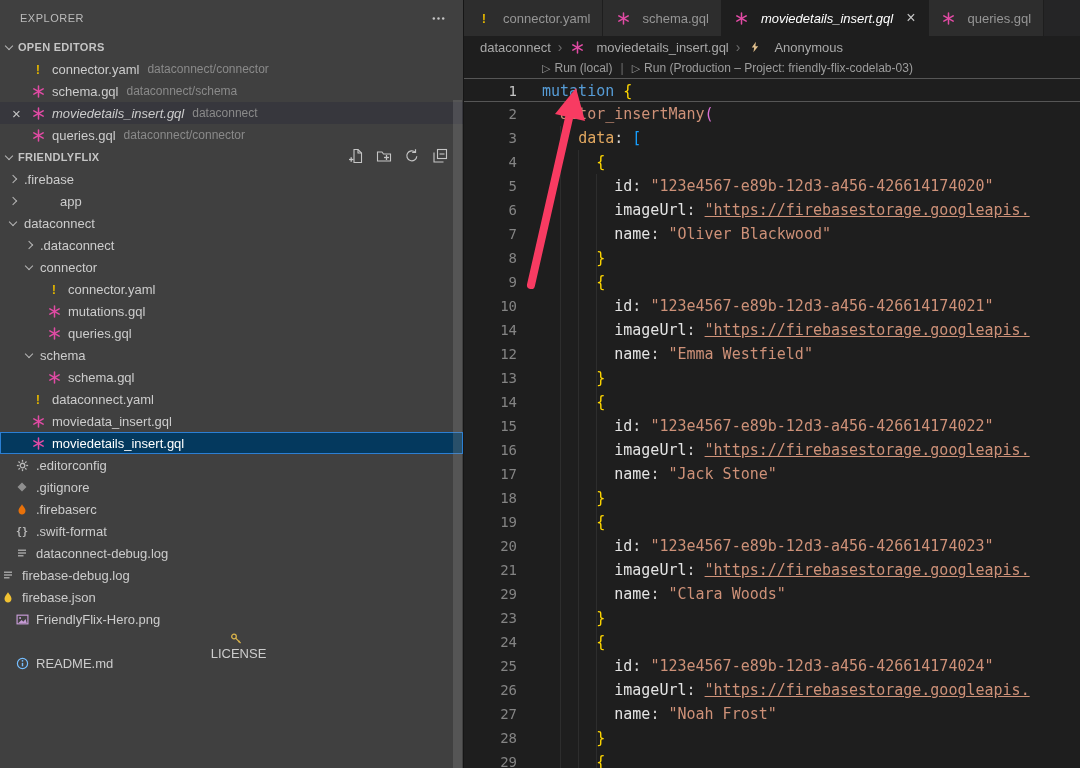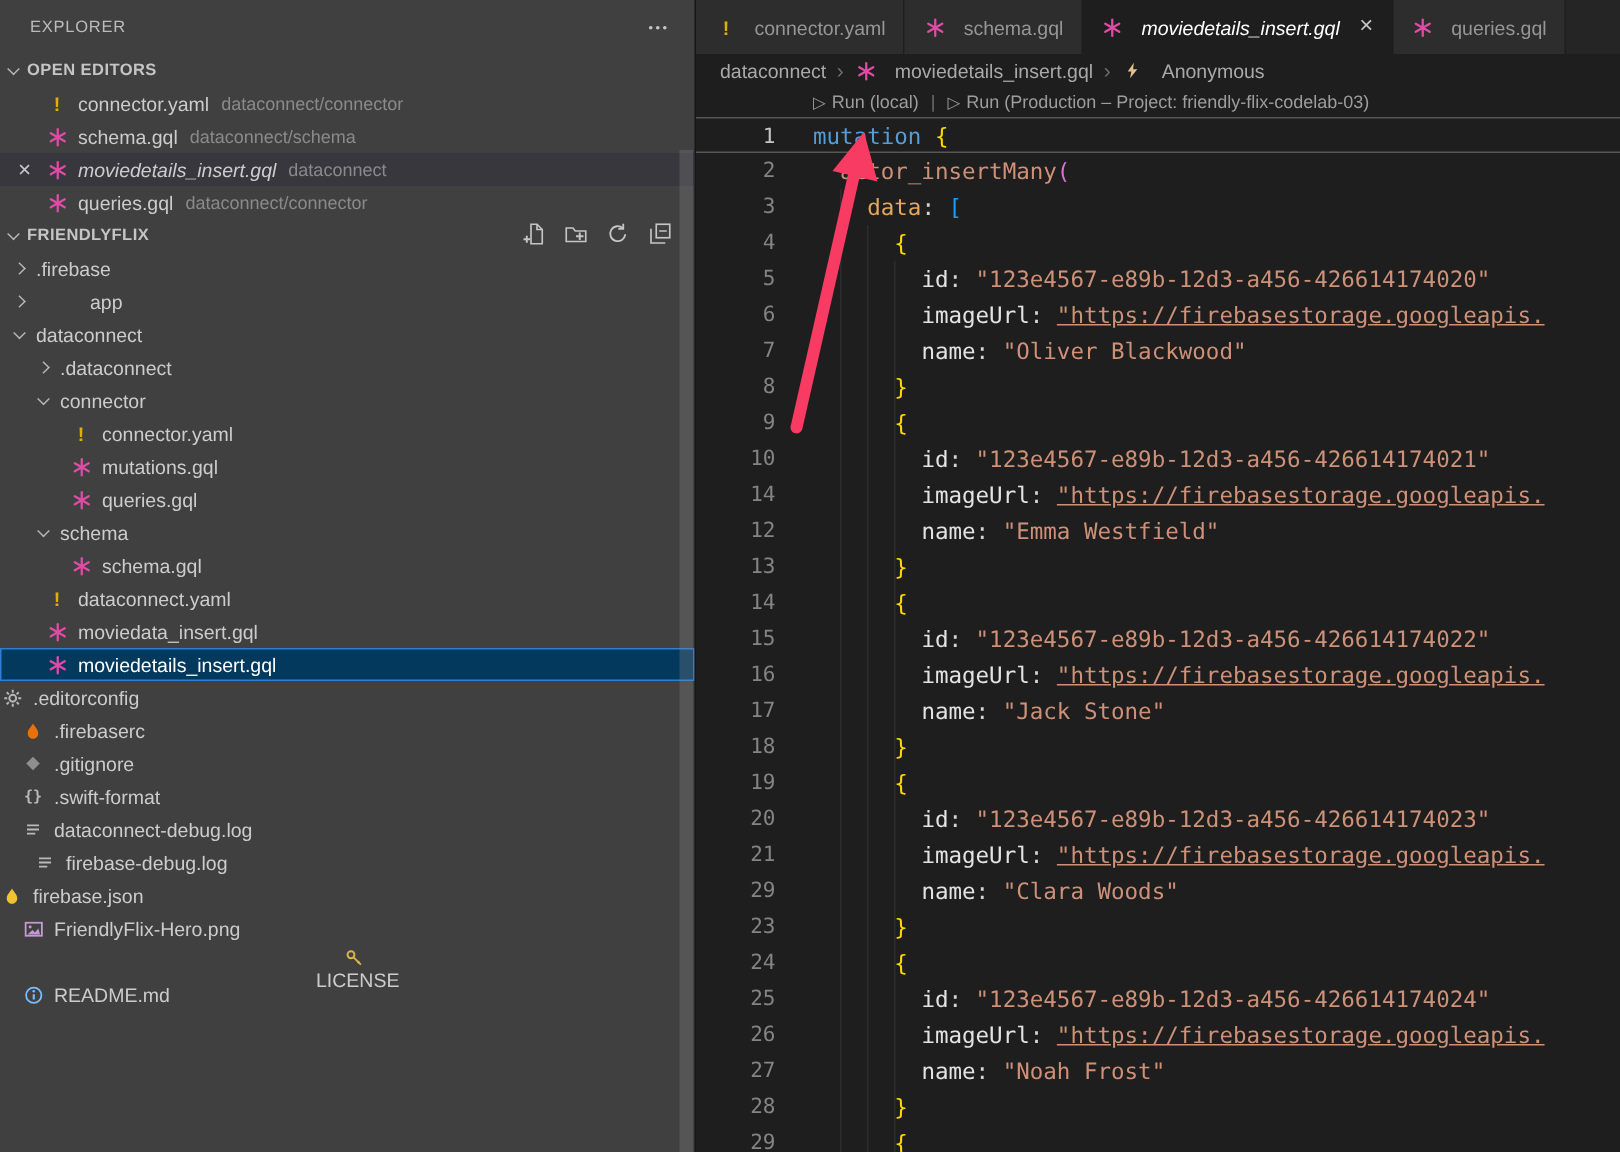--- a/index.html
+++ b/index.html
@@ -286,73 +286,73 @@
             <svg width="13" height="13" viewBox="0 0 12 12">
               <g stroke="#e24ba5" stroke-width="1.4" stroke-linecap="round">
                 <line x1="6" y1="1" x2="6" y2="11"></line>
                 <line x1="1.7" y1="3.5" x2="10.3" y2="8.5"></line>
                 <line x1="1.7" y1="8.5" x2="10.3" y2="3.5"></line>
               </g>
             </svg>
           </span>
           <span class="tree-label">moviedetails_insert.gql</span>
         </div>
-        <div class="tree-row" style=" text-align: right;">
+        <div class="tree-row" style="padding-left: 14px; text-align: right;">
           <span class="ficon">
             <svg width="13" height="13" viewBox="0 0 12 12">
               <circle cx="6" cy="6" r="2.1" fill="none" stroke="#b8b8b8" stroke-width="1.2"></circle>
               <g stroke="#b8b8b8" stroke-width="1.2">
                 <line x1="6" y1="0.8" x2="6" y2="2.6"></line>
                 <line x1="6" y1="9.4" x2="6" y2="11.2"></line>
                 <line x1="0.8" y1="6" x2="2.6" y2="6"></line>
                 <line x1="9.4" y1="6" x2="11.2" y2="6"></line>
                 <line x1="2.3" y1="2.3" x2="3.6" y2="3.6"></line>
                 <line x1="8.4" y1="8.4" x2="9.7" y2="9.7"></line>
                 <line x1="2.3" y1="9.7" x2="3.6" y2="8.4"></line>
                 <line x1="8.4" y1="3.6" x2="9.7" y2="2.3"></line>
               </g>
             </svg>
           </span>
           <span class="tree-label">.editorconfig</span>
         </div>
         <div class="tree-row" style="padding-left: 14px;">
           <span class="ficon">
+            <svg width="12" height="12" viewBox="0 0 12 12">
+              <rect x="2.8" y="2.8" width="6.4" height="6.4" transform="rotate(45 6 6)" fill="#8f8f8f"></rect>
+            </svg>
+          </span>
+          <span class="tree-label">.gitignore</span>
+        </div>
+        <div class="tree-row" style="padding-left: 14px;">
+          <span class="ficon">
             <svg width="12" height="13" viewBox="0 0 12 12">
               <path d="M6 0.8 C7.1 3 9.5 4.7 9.5 7.3 C9.5 9.4 7.9 11 6 11 C4.1 11 2.5 9.4 2.5 7.3 C2.5 4.7 4.9 3 6 0.8 Z" fill="#e8710a"></path>
             </svg>
           </span>
           <span class="tree-label">.firebaserc</span>
-        </div>
-        <div class="tree-row" style="padding-left: 14px;">
-          <span class="ficon">
-            <svg width="12" height="12" viewBox="0 0 12 12">
-              <rect x="2.8" y="2.8" width="6.4" height="6.4" transform="rotate(45 6 6)" fill="#8f8f8f"></rect>
-            </svg>
-          </span>
-          <span class="tree-label">.gitignore</span>
         </div>
         <div class="tree-row" style="padding-left: 14px;">
           <span class="ficon">
             <span class="ic-braces">{}</span>
           </span>
           <span class="tree-label">.swift-format</span>
         </div>
         <div class="tree-row" style="padding-left: 14px;">
           <span class="ficon">
             <svg width="12" height="12" viewBox="0 0 12 12">
               <g stroke="#b9b9b9" stroke-width="1.2">
                 <line x1="2" y1="3.2" x2="10" y2="3.2"></line>
                 <line x1="2" y1="6" x2="10" y2="6"></line>
                 <line x1="2" y1="8.8" x2="7.5" y2="8.8"></line>
               </g>
             </svg>
           </span>
           <span class="tree-label">dataconnect-debug.log</span>
         </div>
-        <div class="tree-row" style="padding-left: 22px;">
+        <div class="tree-row" style="padding-left: 0;">
           <span class="ficon">
             <svg width="12" height="12" viewBox="0 0 12 12">
               <g stroke="#b9b9b9" stroke-width="1.2">
                 <line x1="2" y1="3.2" x2="10" y2="3.2"></line>
                 <line x1="2" y1="6" x2="10" y2="6"></line>
                 <line x1="2" y1="8.8" x2="7.5" y2="8.8"></line>
               </g>
             </svg>
           </span>
           <span class="tree-label">firebase-debug.log</span>

